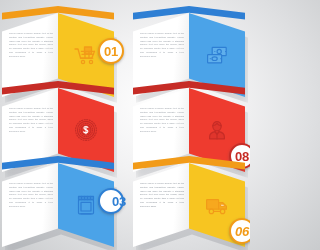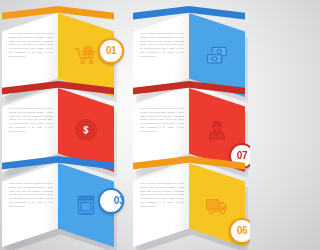--- a/index.html
+++ b/index.html
@@ -44,29 +44,29 @@
     -webkit-hyphens:auto;hyphens:auto;word-spacing:.2px;}
 
   .icon-wrap{position:absolute;left:56px;top:0;width:56px;height:100%;
     display:flex;align-items:center;justify-content:center;}
   .icon-wrap svg{display:block;}
 
   
   .badge{position:absolute;width:26px;height:26px;border-radius:50%;
     background:#ffffff;display:flex;align-items:center;justify-content:center;
     box-shadow:0 1px 2.5px rgba(70,75,85,.38);box-sizing:border-box;}
-  .badge span{font-size:10px;font-weight:700;letter-spacing:-.2px;line-height:1;text-align:right;}
+  .badge span{font-size:13px;font-weight:700;letter-spacing:-.2px;line-height:1;text-align:right;}
 
   
   #s1{top:13px;}  #s1 .badge{left:96px;top:25px;}
   #s2{top:88px;}  #s2 .badge{left:96px;top:25px;}
   #s3{top:163px;} #s3 .badge{left:96px;top:25px;padding-left:16px;}
   #s4{top:13px;}  #s4 .badge{left:96px;top:55px;}
   #s5{top:88px;}  #s5 .badge{left:96px;top:55px;}
-  #s6{top:163px;} #s6 .badge{left:96px;top:55px;}
+  #s6{top:163px;font-style:italic;} #s6 .badge{left:96px;top:55px;}
 </style>
 </head>
 <body>
 
 <div class="board">
 
   <div class="step col-left" id="s1">
     <div class="shadow"></div>
     <div class="chev">
       <div class="half lft"></div>
@@ -162,21 +162,21 @@
     <div class="icon-wrap">
       <svg width="26" height="26" viewBox="0 0 26 26" fill="none" stroke="#C62C26" stroke-width="1.2" stroke-linecap="round" stroke-linejoin="round">
         <path d="M8.8 9.2c0-2.7 1.9-4.6 4.2-4.6s4.2 1.9 4.2 4.6c0 2.6-1.9 4.6-4.2 4.6S8.8 11.8 8.8 9.2z" fill="#E0352C" stroke="#C62C26"></path>
         <path d="M8.8 8.6c1.9 0 3.4-.9 4.2-2.2.8 1.3 2.3 2.2 4.2 2.2"></path>
         <path d="M5.6 21.8v-1.9c0-2.7 2.7-4.6 5.4-5.2l2 2.4 2-2.4c2.7.6 5.4 2.5 5.4 5.2v1.9z" fill="#E0352C" stroke="#C62C26"></path>
         <path d="M11 14.7l2 2.4 2-2.4"></path>
         <path d="M13 17.1v4.7"></path>
       </svg>
     </div>
     <div class="badge" style="border:2.6px solid #C62C26">
-      <span style="color:#C62C26">07</span>
+      <span style="color:#C62C26">08</span>
     </div>
   </div>
 
   <div class="step col-right" id="s6">
     <div class="shadow"></div>
     <div class="chev">
       <div class="half lft"></div>
       <div class="half rgt" style="background:#F7C521"></div>
       <div class="rim" style="background:#F29B18"></div>
     </div>

